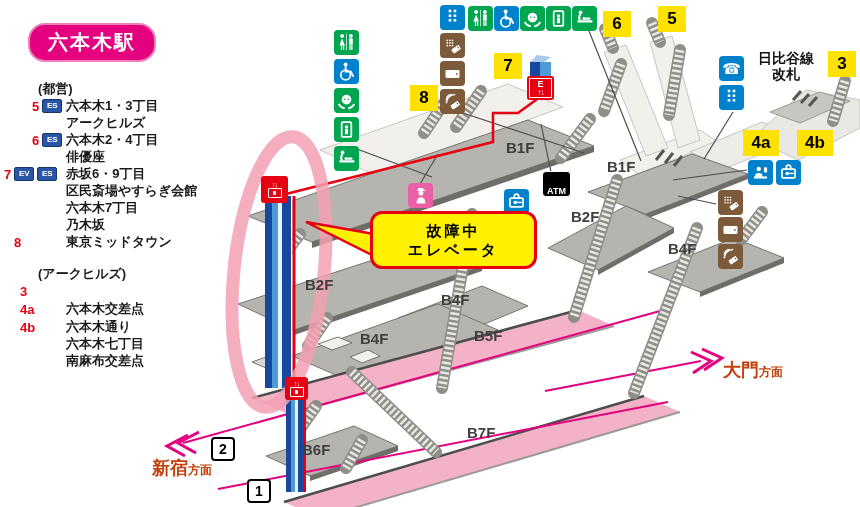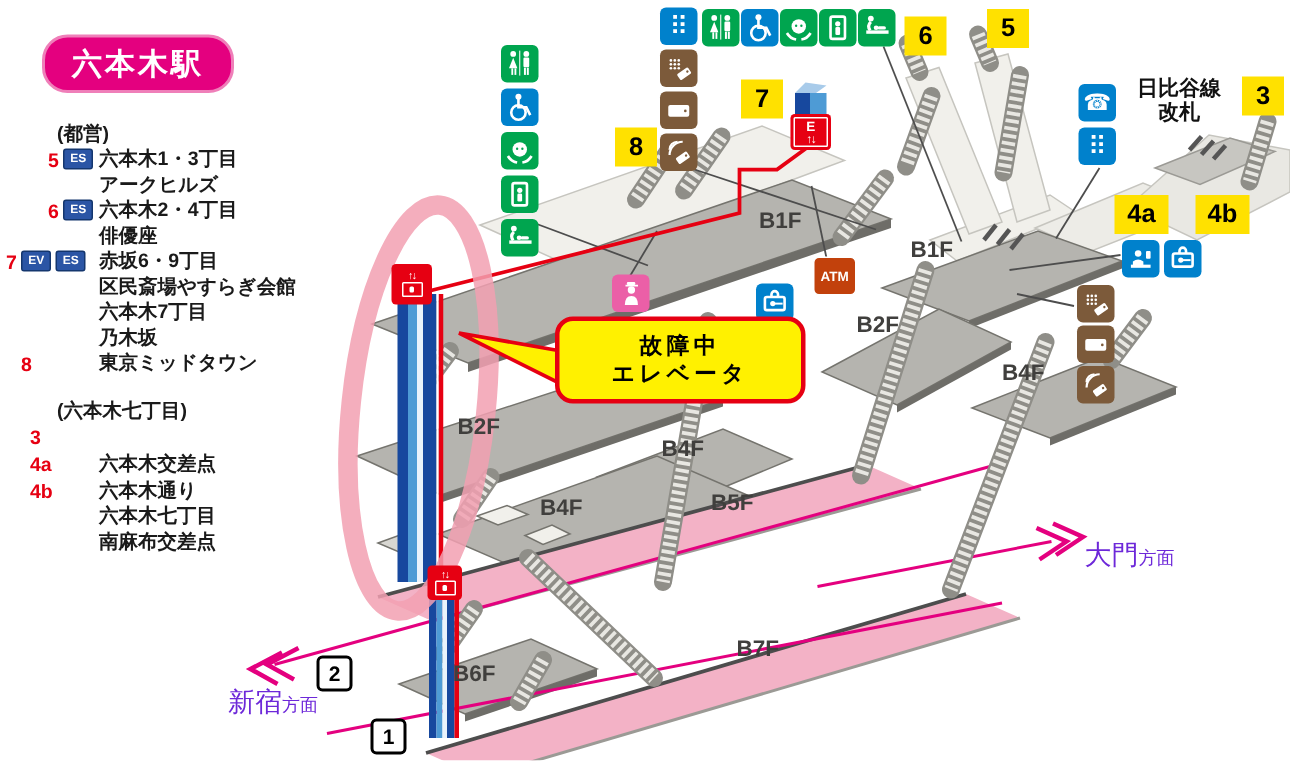--- a/index.html
+++ b/index.html
@@ -21,35 +21,35 @@
     width:18px;height:12px;line-height:12px;text-align:center;border-radius:2px;border:1px solid #14366E;margin-top:1px;}
   .sb-lines{flex:1;}
   .sb-gap{height:14px;}
   
   .exit{width:28px;height:26px;background:#FFE100;color:#000;font-weight:bold;font-size:17px;
     display:flex;align-items:center;justify-content:center;}
   .exit.wide{width:36px;}
   
   .flab{font-size:15px;font-weight:bold;color:#403F3D;}
   
-  .dir{font-weight:normal;color:#6d28d9;white-space:nowrap;}
+  .dir{font-weight:bold;color:#c2410c;white-space:nowrap;}
   .dir .big{font-size:18px;} .dir .small{font-size:12px;}
   
   .pnum{width:20px;height:20px;background:#fff;border:2px solid #000;border-radius:4px;color:#000;
     font-size:14px;font-weight:bold;display:flex;align-items:center;justify-content:center;}
   
   .hibiya{width:72px;text-align:center;font-size:14px;font-weight:bold;color:#111;line-height:16px;}
   
   .icon{width:25px;height:25px;border-radius:4px;display:flex;align-items:center;justify-content:center;color:#fff;}
   .ic-green{background:#00A54F;} .ic-blue{background:#0081CC;} .ic-brown{background:#7C5A3A;}
   .ic-pink{background:#EB5FA7;}
   .glyph{font-size:15px;line-height:1;color:#fff;}
   .glyph.braille{font-size:17px;}
-  .atm-icon{width:27px;height:24px;border-radius:4px;background:#c2410c;border:1px solid #fff;
-    display:flex;align-items:center;justify-content:center;font-size:9px;font-weight:bold;color:#fff;}
+  .atm-icon{width:27px;height:24px;border-radius:4px;background:#000000;border:1px solid #fff;
+    display:flex;align-items:flex-end;justify-content:center;font-size:9px;font-weight:bold;color:#fff;}
   .ev-main{width:27px;height:24px;background:#E60012;border-radius:3px;display:flex;flex-direction:column;
     align-items:center;justify-content:center;box-shadow:inset 0 0 0 2px #E60012, inset 0 0 0 3px #fff;}
   .ev-main .e{font-size:9px;font-weight:bold;line-height:9px;color:#fff;}
   .ev-main .ar{font-size:8px;line-height:8px;color:#fff;letter-spacing:-1px;}
   .ev-shaft{background:#E60012;border-radius:3px;display:flex;flex-direction:column;align-items:center;justify-content:center;}
   .ev-shaft .ar{font-size:7px;line-height:7px;color:#fff;letter-spacing:-1px;}
   .ev-shaft .car{border:1.5px solid #fff;width:12px;height:8px;border-radius:1px;display:flex;align-items:center;justify-content:center;}
   .ev-shaft .car i{display:block;width:3px;height:4px;background:#fff;border-radius:1px;}
   
   .warn{left:370px;top:211px;width:161px;height:52px;background:#FFF100;border:3px solid #E60012;border-radius:12px;
@@ -248,21 +248,21 @@
     </div>
     <div class="sb-entry">
       <div class="sb-left pl12">
           <span class="sb-num">8</span>
         </div>
       <div class="sb-lines">
           <div>東京ミッドタウン</div>
         </div>
     </div>
     <div class="sb-gap"></div>
-    <div class="sb-header">(六本木七丁目)</div>
+    <div class="sb-header">(アークヒルズ)</div>
     <div class="sb-entry">
       <div class="sb-left pl18">
           <span class="sb-num">3</span>
         </div>
     </div>
     <div class="sb-entry">
       <div class="sb-left pl18">
           <span class="sb-num">4a</span>
         </div>
       <div class="sb-lines">
@@ -296,21 +296,21 @@
 
   <span class="ov flab" style="left:506px;top:139px;">B1F</span>
   <span class="ov flab" style="left:607px;top:158px;">B1F</span>
   <span class="ov flab" style="left:305px;top:276px;">B2F</span>
   <span class="ov flab" style="left:571px;top:208px;">B2F</span>
   <span class="ov flab" style="left:360px;top:330px;">B4F</span>
   <span class="ov flab" style="left:441px;top:291px;">B4F</span>
   <span class="ov flab" style="left:668px;top:240px;">B4F</span>
   <span class="ov flab" style="left:474px;top:327px;">B5F</span>
   <span class="ov flab" style="left:302px;top:441px;">B6F</span>
-  <span class="ov flab" style="left:491px;top:424px;">B7F</span>
+  <span class="ov flab" style="left:467px;top:424px;">B7F</span>
 
   <div class="ov dir" style="left:152px;top:456px;">
     <span class="big">新宿</span><span class="small">方面</span>
   </div>
   <div class="ov dir" style="left:723px;top:358px;">
     <span class="big">大門</span><span class="small">方面</span>
   </div>
 
   <div class="ov pnum" style="left:211px;top:437px;">2</div>
   <div class="ov pnum" style="left:247px;top:479px;">1</div>

